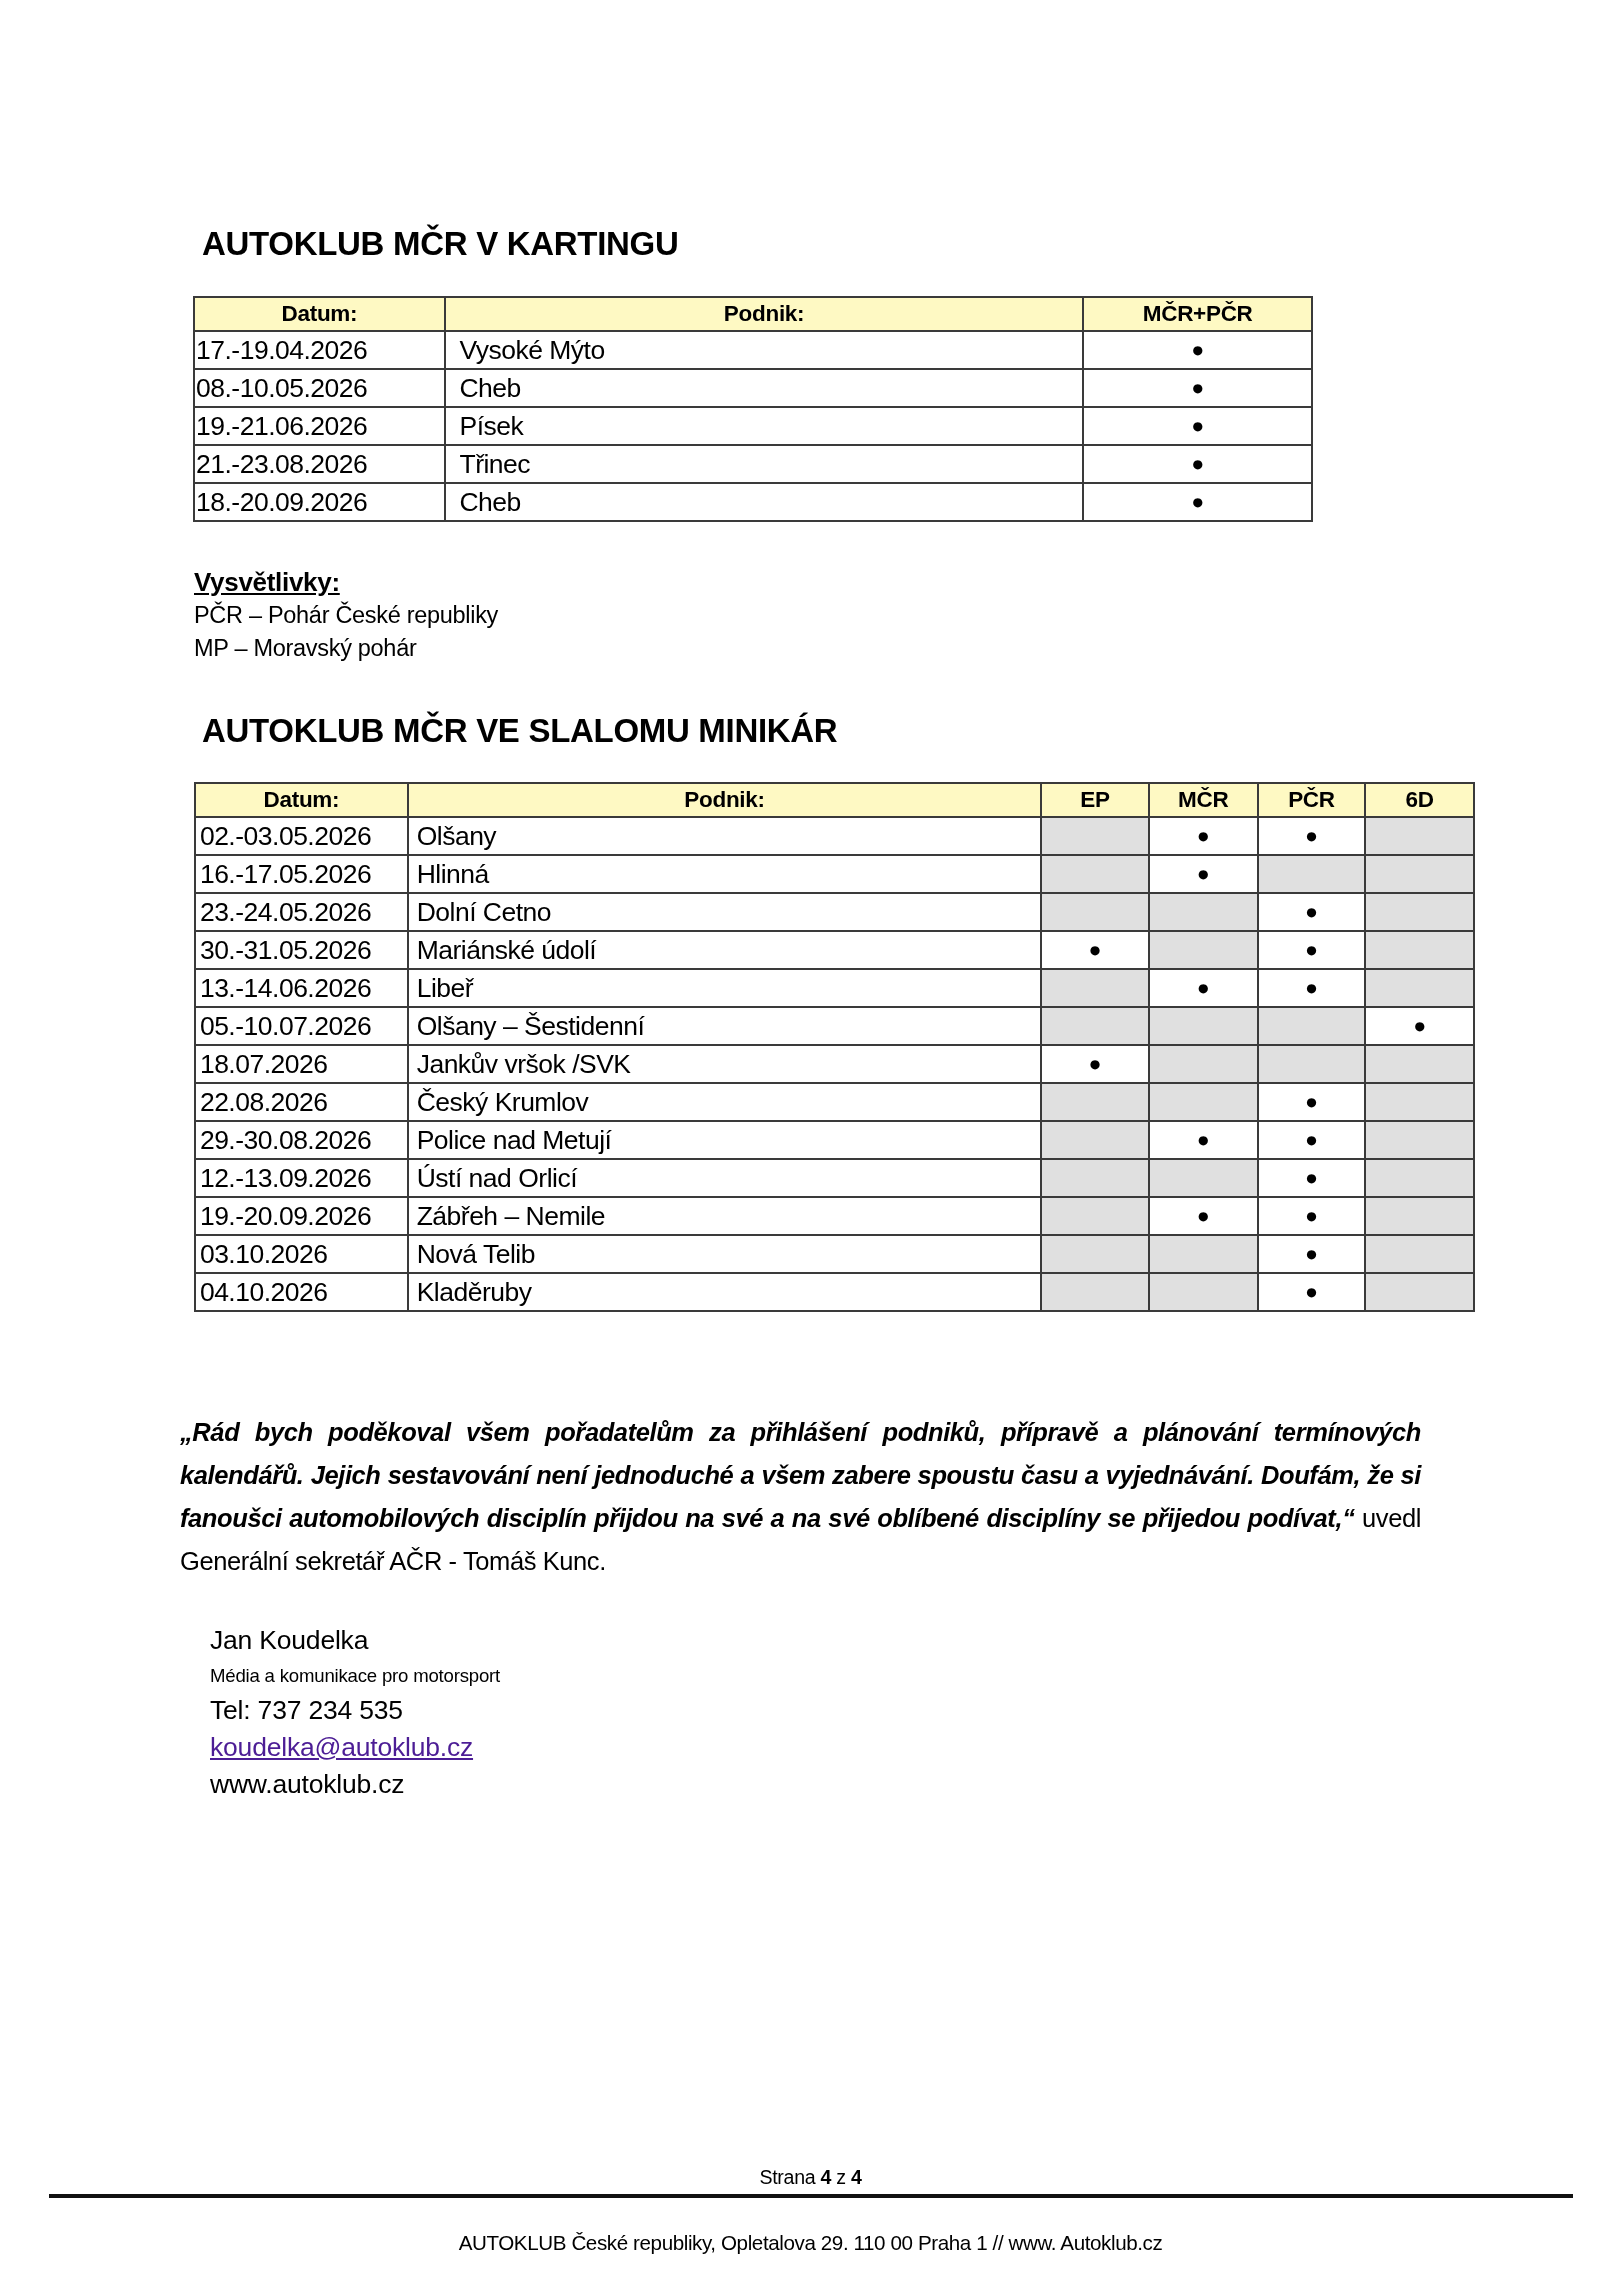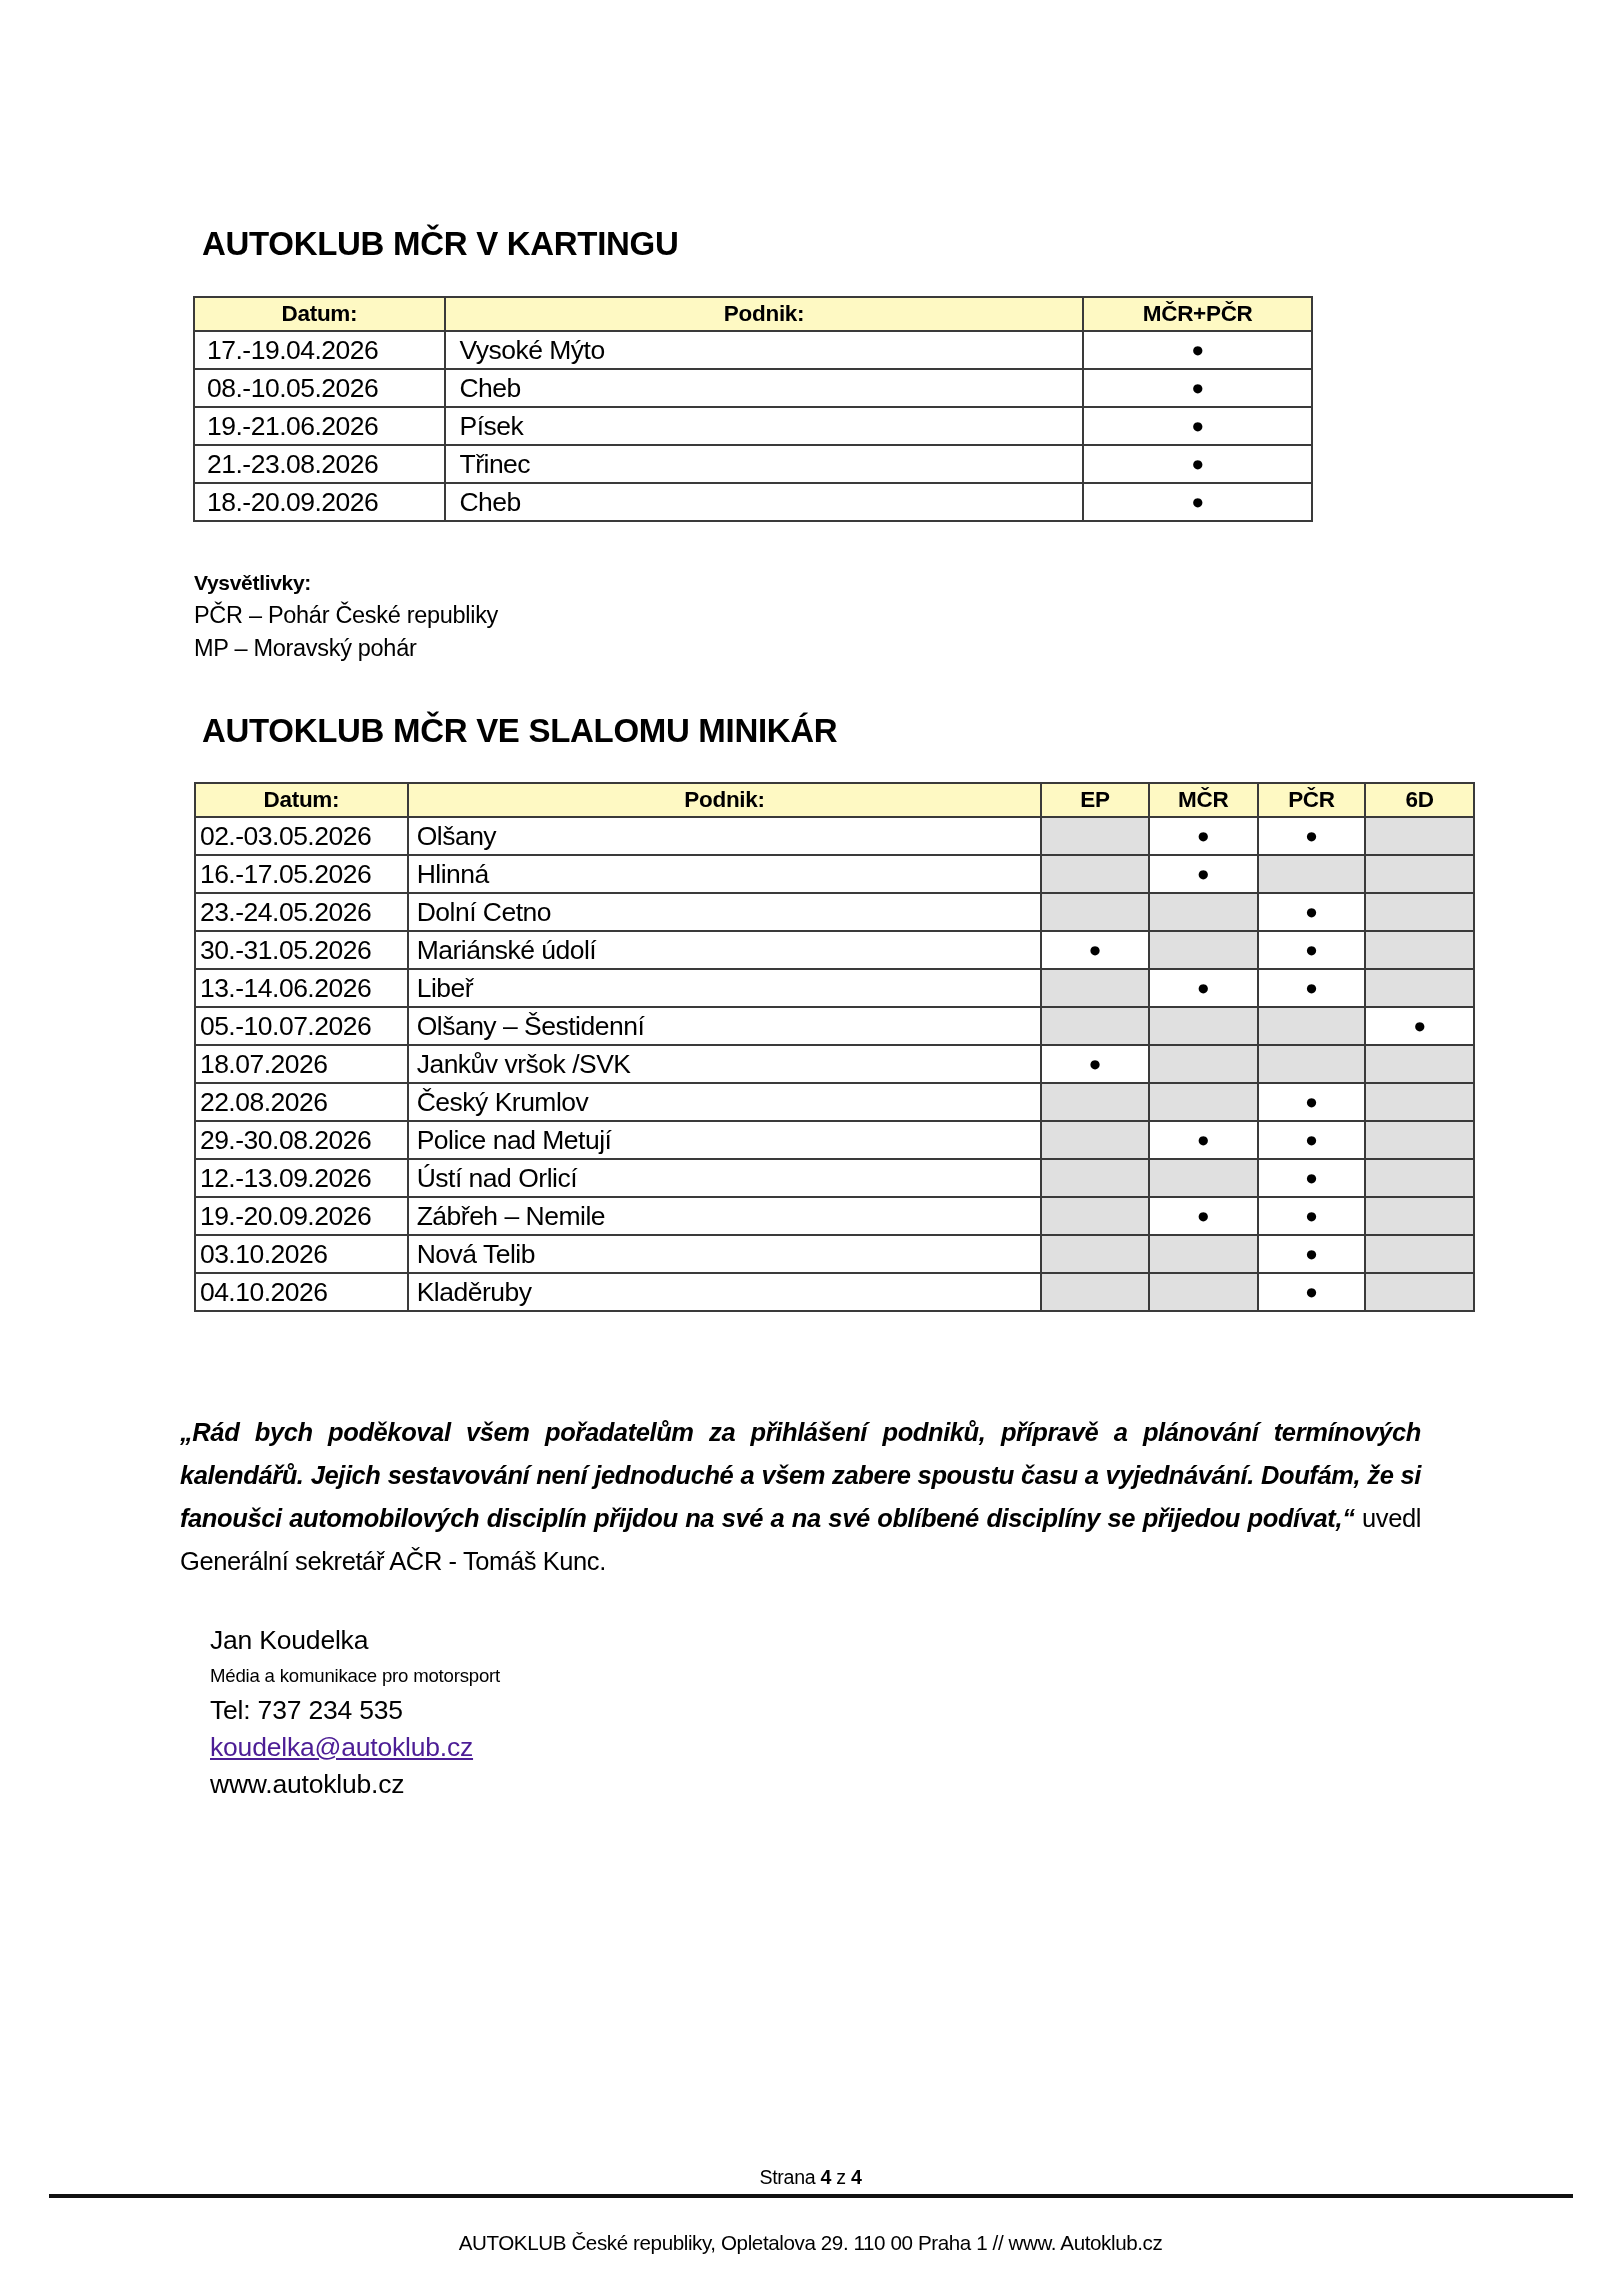--- a/index.html
+++ b/index.html
@@ -10,25 +10,25 @@
   table.cal { position:absolute; border-collapse:collapse; font-size:26.5px; }
   table.cal th, table.cal td { border:2px solid #3a3a3a; padding:0; height:36px; line-height:36px;
                                white-space:nowrap; overflow:hidden; }
   table.cal th { background:#fef9c3; font-weight:bold; font-size:22.5px; height:32px; line-height:32px;
                  text-align:center; letter-spacing:-0.3px; }
   table.cal td.date { padding-left:13.7px; letter-spacing:-0.5px; }
   table.cal td.name { padding-left:13.7px; letter-spacing:-0.5px; }
   table.cal td.mark { text-align:center; font-size:21.6px; }
   table.cal td.mark.empty { background:#e0e0e0; }
   table.cal td.mark.on { background:#ffffff; }
-  table.k1 td.date { padding-left:12px; }
+  table.k1 td.date { padding-left:1px; }
   table.k2 td.date { padding-left:3.9px; }
   table.k2 td.name { padding-left:7.8px; }
   .legend { position:absolute; left:194px; top:566px; font-size:23.5px; line-height:33px; letter-spacing:-0.3px; }
-  .legend .lt { font-weight:bold; font-size:21px; }
+  .legend .lt { font-weight:bold; font-size:26px;text-decoration:underline; }
   .quote { position:absolute; left:180px; top:1385px; width:1241px; font-size:25.5px; line-height:43px;
            text-align:justify; letter-spacing:-0.4px; }
   .quote .q { font-weight:bold; font-style:italic; }
   .contact { position:absolute; left:210px; top:1622px; font-size:26.5px; letter-spacing:-0.2px; }
   .contact div { height:37px; line-height:37px; }
   .contact .role { font-size:18.6px; height:33px; line-height:33px; }
   .contact a { color:#4c1d95; text-decoration:underline; }
   .pager { position:absolute; left:0; width:1621px; top:2166px; text-align:center; font-size:19.6px; letter-spacing:-0.3px; }
   .pager b { font-weight:bold; }
   .footline { position:absolute; left:49px; top:2194px; width:1524px; height:3.9px; background:#111; }

